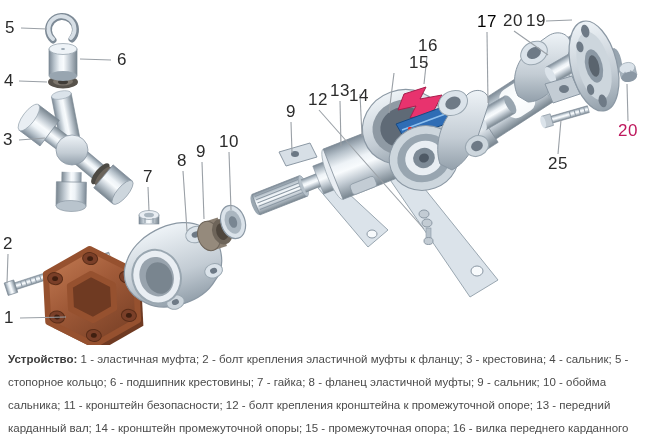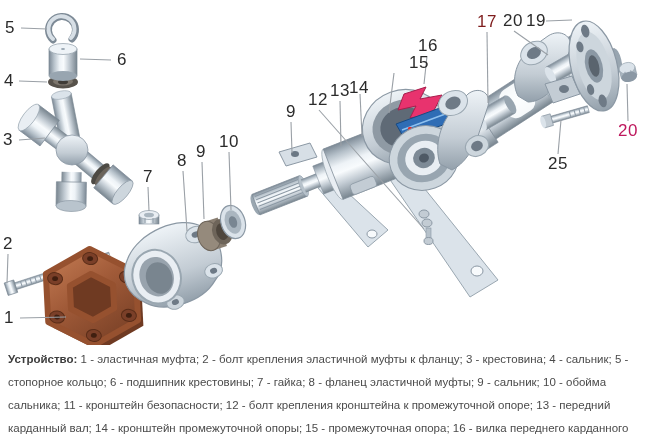--- a/index.html
+++ b/index.html
@@ -323,24 +323,24 @@
       <div class="num" style="left: 9px; top: 81px; color: rgb(43, 43, 43);">4</div>
       <div class="num" style="left: 10px; top: 28px; color: rgb(43, 43, 43);">5</div>
       <div class="num" style="left: 122px; top: 60px; color: rgb(43, 43, 43);">6</div>
       <div class="num" style="left: 148px; top: 177px; color: rgb(43, 43, 43);">7</div>
       <div class="num" style="left: 182px; top: 161px; color: rgb(43, 43, 43);">8</div>
       <div class="num" style="left: 201px; top: 152px; color: rgb(43, 43, 43);">9</div>
       <div class="num" style="left: 229px; top: 142px; color: rgb(43, 43, 43);">10</div>
       <div class="num" style="left: 291px; top: 112px; color: rgb(43, 43, 43);">9</div>
       <div class="num" style="left: 318px; top: 100px; color: rgb(43, 43, 43);">12</div>
       <div class="num" style="left: 340px; top: 91px; color: rgb(43, 43, 43);">13</div>
-      <div class="num" style="left: 359px; top: 88px; color: rgb(43, 43, 43);">14</div>
+      <div class="num" style="left: 359px; top: 96px; color: rgb(43, 43, 43);">14</div>
       <div class="num" style="left: 395px; top: 63px; color: rgb(43, 43, 43); margin-left: 24px;">15</div>
       <div class="num" style="left: 428px; top: 46px; color: rgb(43, 43, 43);">16</div>
-      <div class="num" style="left: 487px; top: 22px; color: #7f1d1d;">17</div>
+      <div class="num" style="left: 487px; top: 22px; color: #000000;">17</div>
       <div class="num" style="left: 513px; top: 21px; color: rgb(43, 43, 43);">20</div>
       <div class="num" style="left: 536px; top: 21px; color: rgb(43, 43, 43); text-align: center;">19</div>
       <div class="num" style="left: 628px; top: 131px; color: #be185d;">20</div>
       <div class="num" style="left: 558px; top: 164px; color: rgb(43, 43, 43);">25</div>
     </div>
 
 <p class="caption"><b>Устройство:</b><span> 1 - эластичная муфта; 2 - болт крепления эластичной муфты к фланцу; 3 - крестовина; 4 - сальник; 5 - стопорное кольцо; 6 - подшипник крестовины; 7 - гайка; 8 - фланец эластичной муфты; 9 - сальник; 10 - обойма сальника; 11 - кронштейн безопасности; 12 - болт крепления кронштейна к промежуточной опоре; 13 - передний карданный вал; 14 - кронштейн промежуточной опоры; 15 - промежуточная опора; 16 - вилка переднего карданного вала; 17 - задний карданный вал; 18 - вилка заднего карданного вала; 19 - фланец ведущей шестерни главной передачи; 20 - гайка; 21 - болт крепления вилки.</span></p>
 
 </div>
 

